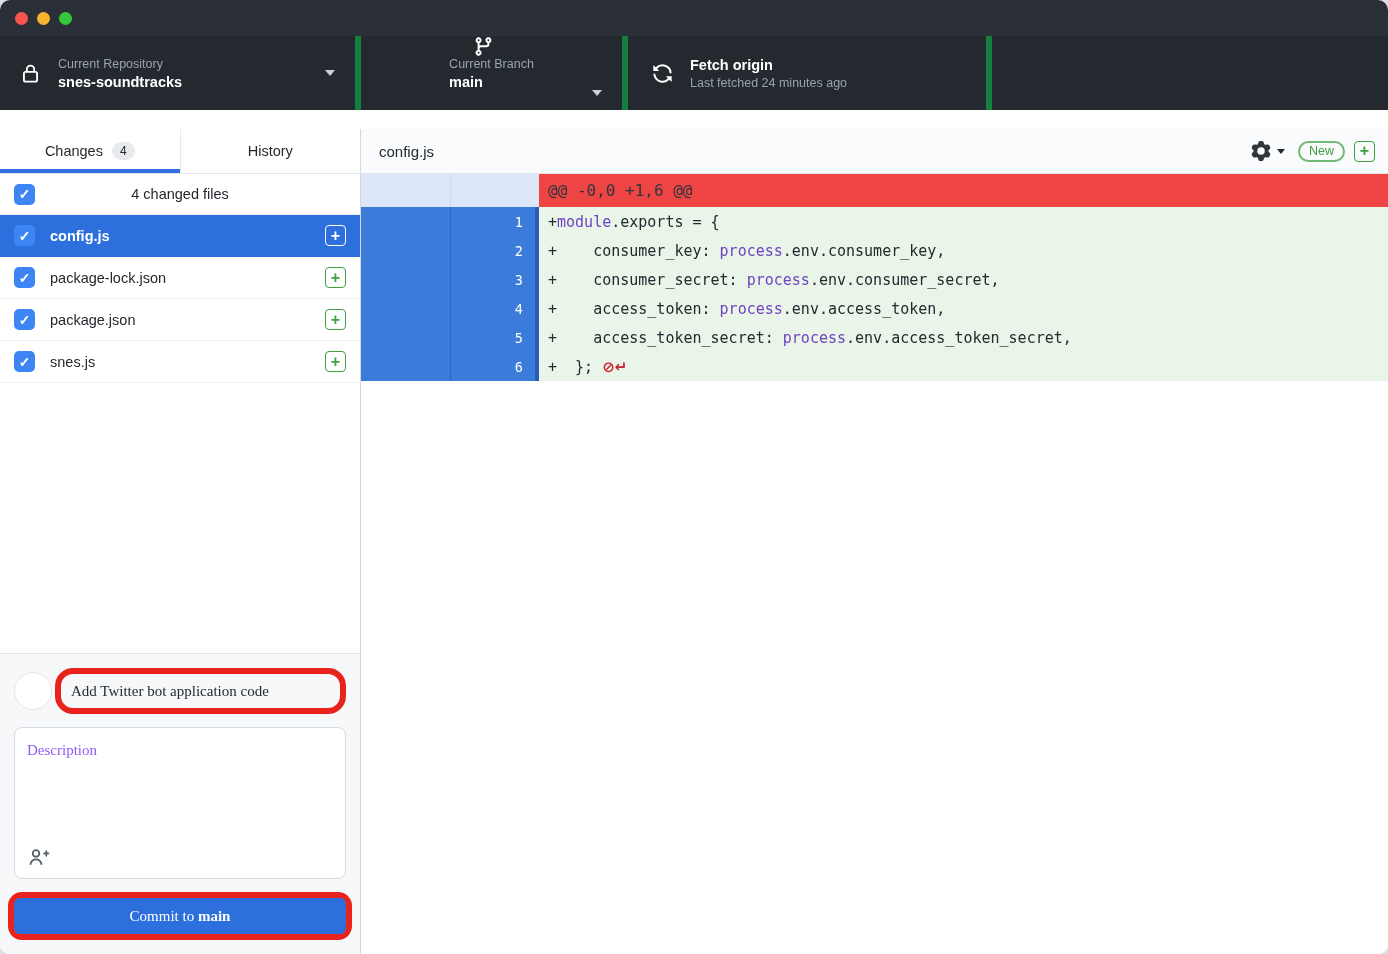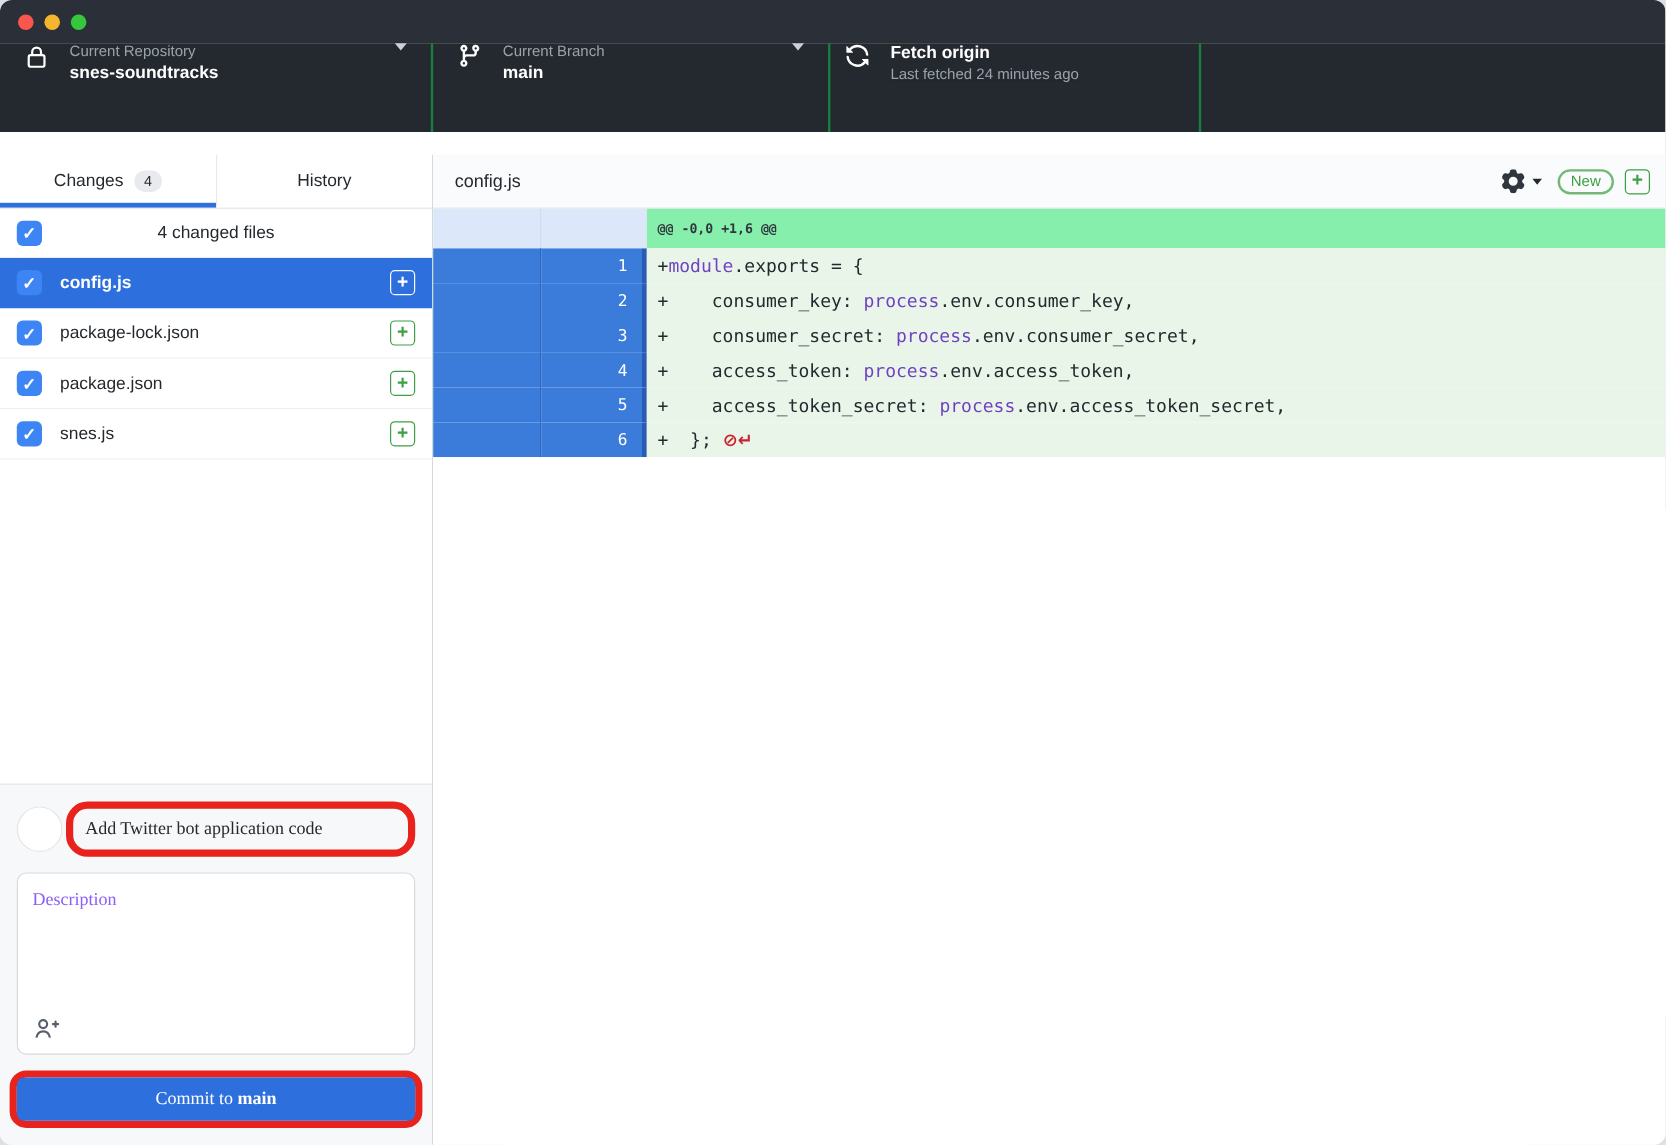--- a/index.html
+++ b/index.html
@@ -10,24 +10,24 @@
     font-family:"Liberation Sans",sans-serif;color:#24292e;
   }
   
   .titlebar{height:36px;background:#2b3038;display:flex;align-items:center;padding-left:15px;gap:9px;}
   .light{width:13px;height:13px;border-radius:50%;display:inline-block;}
   .light.red{background:#f8564e;}
   .light.yellow{background:#f6b52e;}
   .light.green{background:#36c73c;}
   
   .toolbar{height:74px;background:#24282f;display:flex;}
-  .tb-section{display:flex;border-right:2px solid #15803d;padding:0 20px;cursor:default;text-decoration:underline;}
+  .tb-section{display:flex;align-items:center;border-right:6px solid #15803d;padding:0 20px;cursor:default;text-decoration:underline;}
   .tb-section.repo{width:361px;}
-  .tb-section.branch{width:331px;}
-  .tb-section.fetch{width:309px;padding-left:12px;}
+  .tb-section.branch{width:267px;flex-direction:column;}
+  .tb-section.fetch{width:364px;padding-left:24px;}
   .tb-icon{display:flex;margin-right:17px;flex:none;}
   .tb-text{display:flex;flex-direction:column;gap:3px;min-width:0;}
   .tb-label{font-size:12.5px;color:#9aa3ac;}
   .tb-value{font-size:14.5px;color:#ffffff;font-weight:bold;}
   .caret{margin-left:auto;width:0;height:0;border-left:5px solid transparent;border-right:5px solid transparent;border-top:6px solid #ccd1d7;}
   
   .content{display:flex;height:844px;margin-top:19px;}
   .sidebar{width:361px;flex:none;border-right:1px solid #d4d9de;display:flex;flex-direction:column;background:#fff;}
   
   .tabs{height:45px;display:flex;border-bottom:1px solid #e3e6ea;flex:none;}
@@ -68,21 +68,21 @@
   .diff-controls{margin-left:auto;display:flex;align-items:center;gap:9px;}
   .gear-wrap{display:flex;align-items:center;gap:6px;margin-right:4px;}
   .caret-dark{width:0;height:0;border-left:4.5px solid transparent;border-right:4.5px solid transparent;border-top:5.5px solid #24292e;}
   .new-badge{color:var(--status-green,#3f9f44);border:2px solid #72b976;border-radius:12px;padding:1.5px 9px;font-size:12.5px;}
   
   .diff{font-family:"DejaVu Sans Mono","Liberation Mono",monospace;flex:none;}
   .hunk-row{display:flex;height:33px;}
   .hunk-gutter{width:178px;flex:none;background:#dce8f9;display:flex;}
   .hg1{width:90px;border-right:1px solid #cddcf2;}
   .hg2{flex:1;}
-  .hunk-text{flex:1;background:#86efac;display:flex;align-items:center;padding-left:9px;font-size:11px;color:#2f363d;white-space:pre;font-weight:bold;}
+  .hunk-text{flex:1;background:#ef4444;display:flex;align-items:center;padding-left:9px;font-size:16px;color:#2f363d;white-space:pre;}
   .diff-line{display:flex;height:29px;}
   .gutter-old{width:90px;flex:none;background:var(--gutter-blue,#3b7cdb);border-right:1px solid #2f66bd;}
   .gutter-new{width:84px;flex:none;background:var(--gutter-blue,#3b7cdb);color:#fff;font-size:13.5px;display:flex;align-items:center;justify-content:flex-end;padding-right:12px;}
   .gutter-strip{width:4px;flex:none;background:#2b5cb3;}
   .line-code{flex:1;background:var(--added-green-bg,#e9f5e9);display:flex;align-items:center;padding-left:9px;font-size:15px;white-space:pre;min-width:0;}
   .seg-plain{color:#24292e;}
   .seg-keyword{color:var(--keyword-purple,#6f42c1);}
   .seg-nonewline{color:var(--nonewline-red,#cb2431);font-family:"DejaVu Sans","DejaVu Sans Mono",monospace;font-weight:bold;}
   .diff-rest{flex:1;background:#fff;}
 </style>

